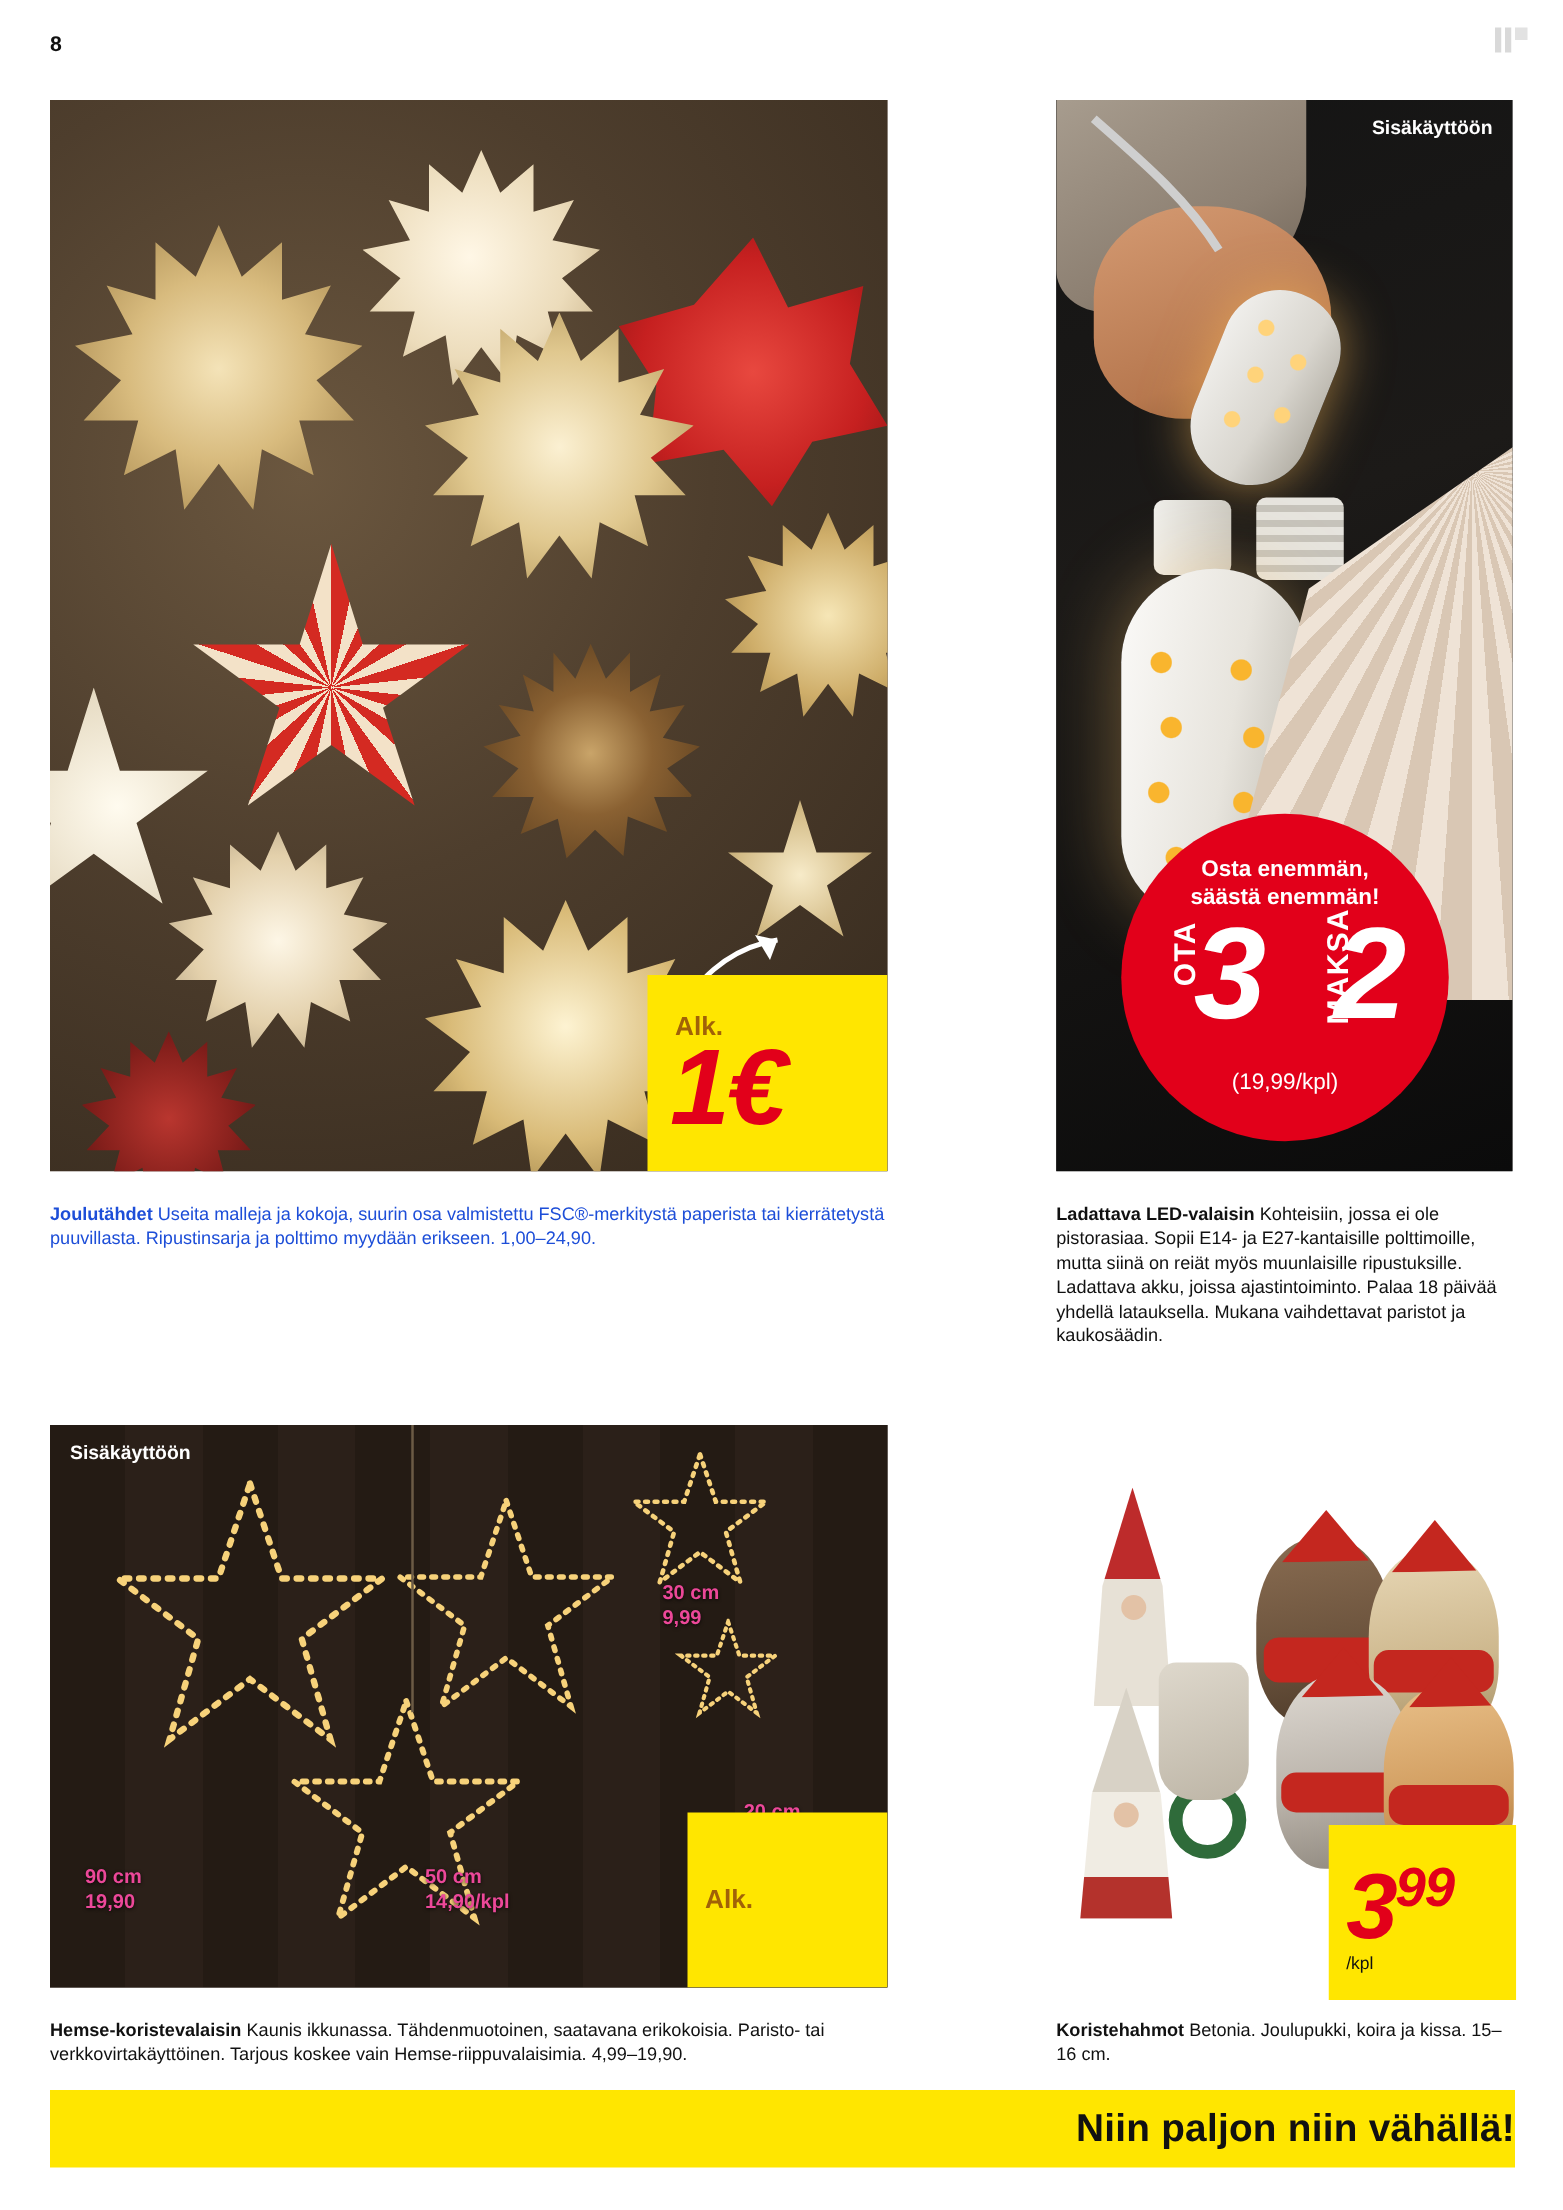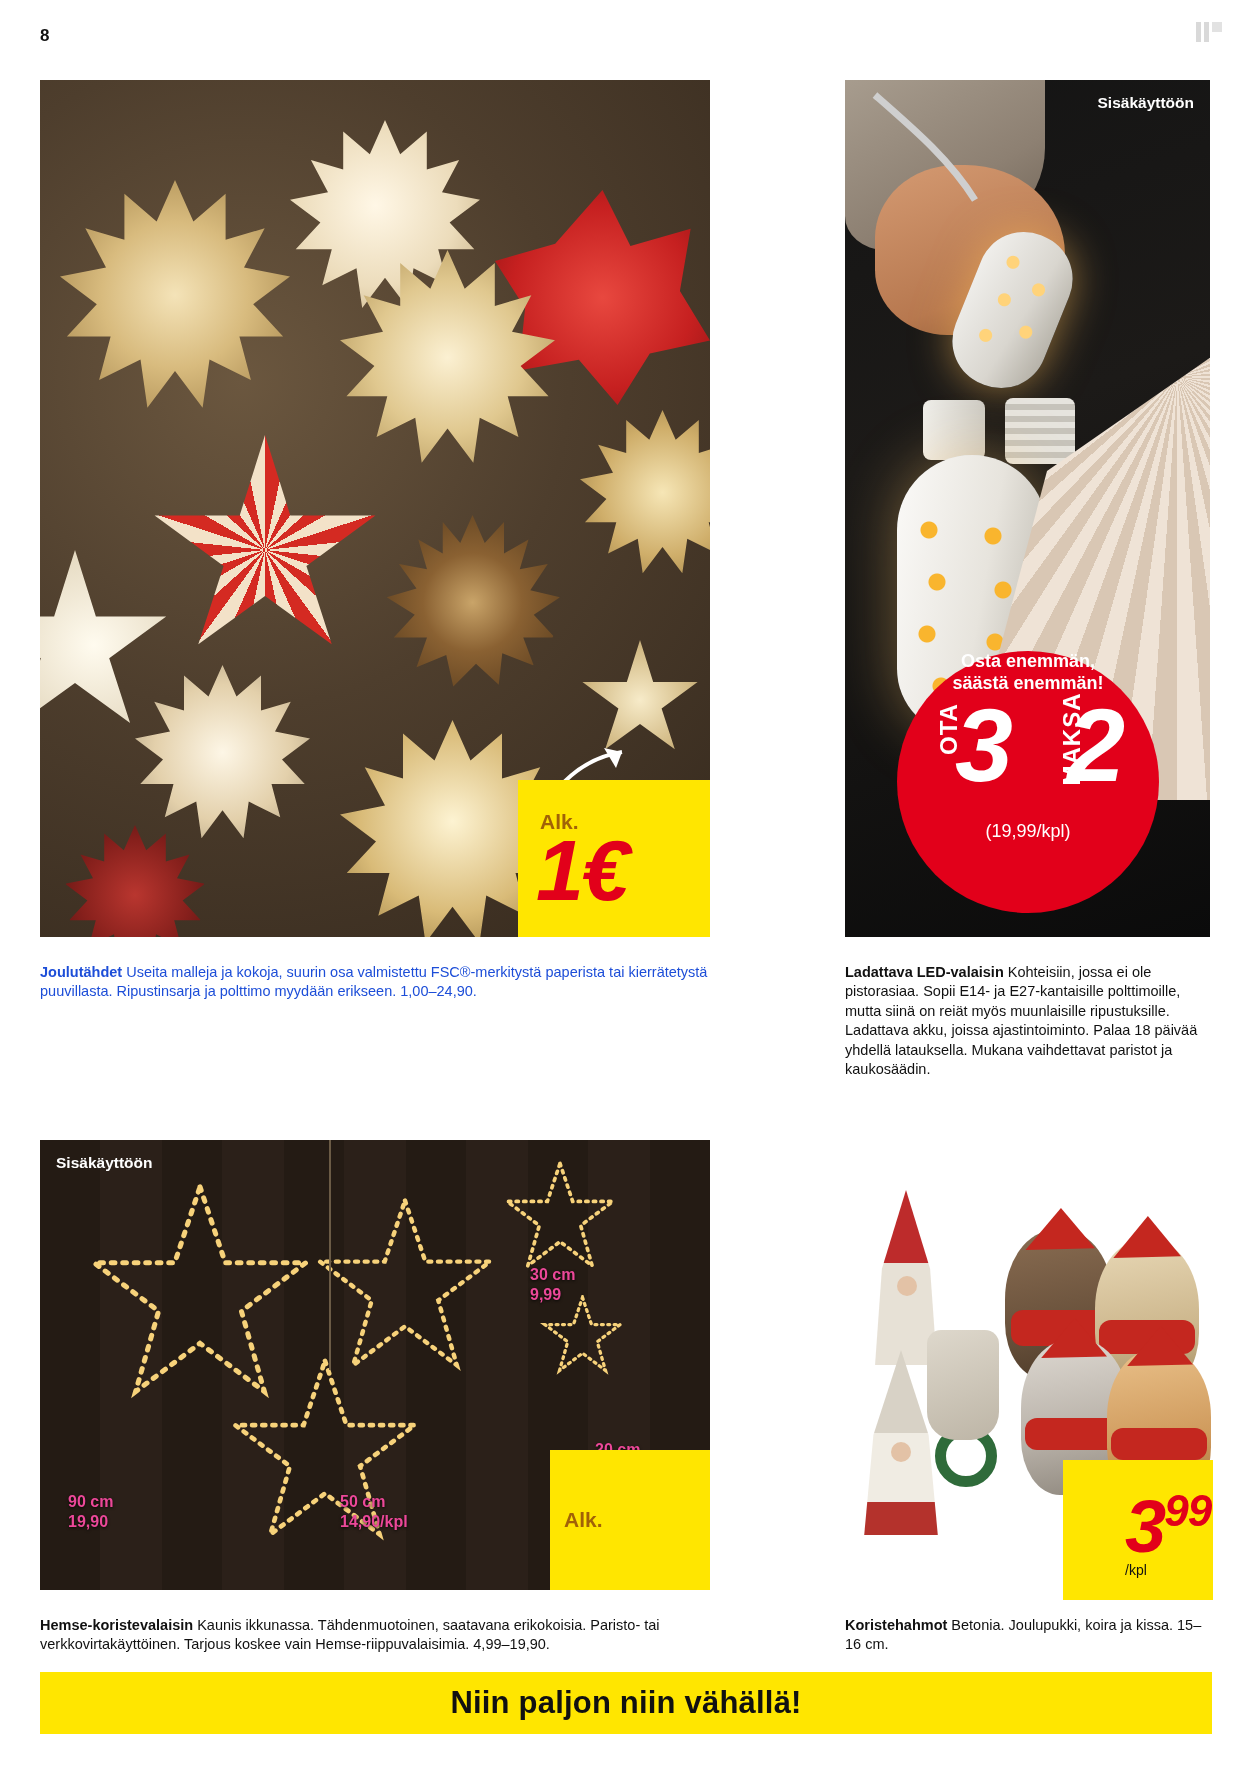--- a/index.html
+++ b/index.html
@@ -103,21 +103,21 @@
     color: #111;
   }
 
   .footer-banner {
     position: absolute;
     left: 40px; top: 1672px;
     width: 1172px; height: 62px;
     background: #ffe600;
     display: flex;
     align-items: center;
-    justify-content: center;
+    justify-content: flex-end;
   }
   .footer-banner span {
     font-size: 31px;
     font-weight: bold;
     color: #111;
     letter-spacing: 0.2px;
   }
 
   
   .hero-bg {
@@ -202,20 +202,21 @@
   .circle-deal {
     position: absolute;
     left: 52px; bottom: 24px;
     width: 262px; height: 262px;
     border-radius: 50%;
     background: #e2001a;
     color: #fff;
     text-align: center;
   }
   .circle-deal .cd-top {
+    margin-top: 34px;
     font-size: 18px;
     font-weight: bold;
     line-height: 1.22;
   }
   .circle-deal .cd-mid {
     position: relative;
     height: 112px;
     margin-top: 2px;
   }
   .circle-deal .big3 {
@@ -270,21 +271,20 @@
   }
 
   
   .fig-area { position: absolute; inset: 0; background: #fff; }
 
   .badge-figs {
     position: absolute;
     right: 0; bottom: 0;
     width: 150px; height: 140px;
     background: #ffe600;
-    padding-left: 48px;
   }
 </style>
 </head>
 <body>
 
 <div class="page-number">8</div>
 
 <div class="corner-mark">
   <div class="bar b1"></div>
     <div class="bar b2"></div>

